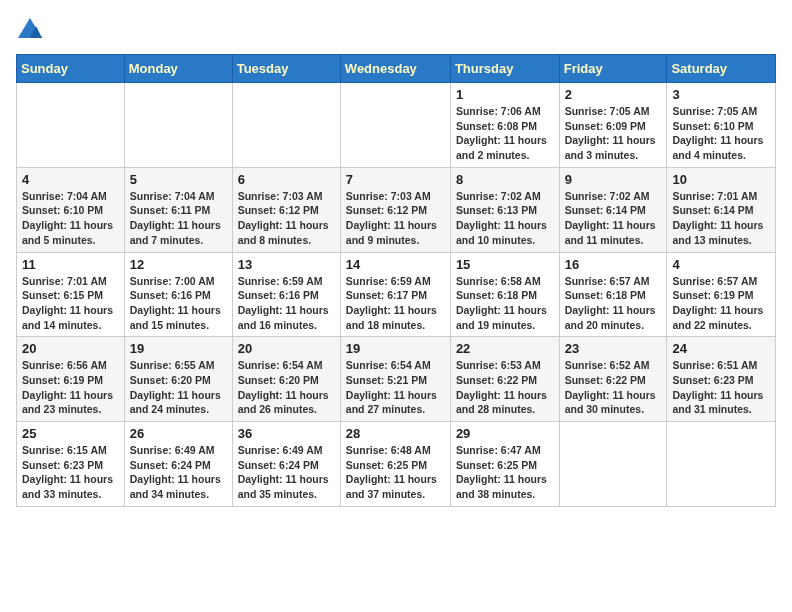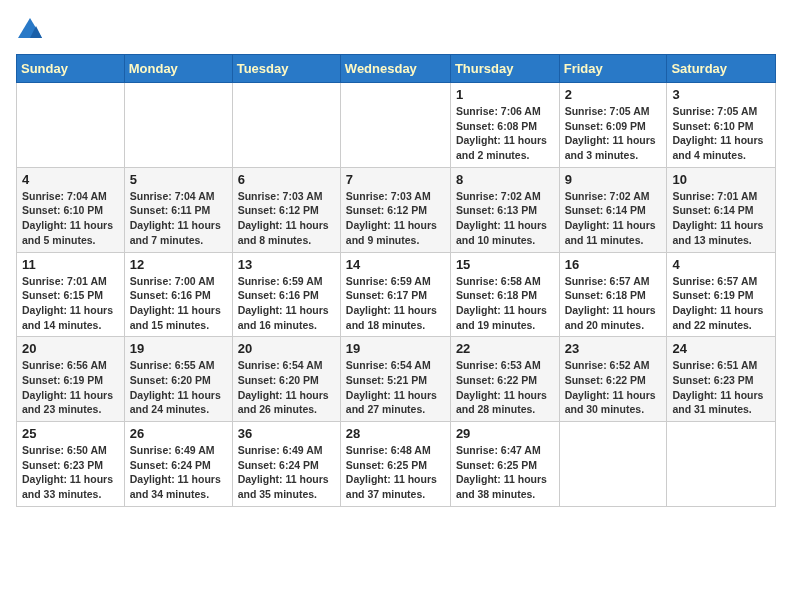--- a/index.html
+++ b/index.html
@@ -294,21 +294,21 @@
           <span class="day-number">24</span>
           <div class="day-info">Sunrise: 6:51 AM
 Sunset: 6:23 PM
 Daylight: 11 hours
 and 31 minutes.</div>
         </td>
       </tr>
       <tr>
         <td>
           <span class="day-number">25</span>
-          <div class="day-info">Sunrise: 6:50 AM
+          <div class="day-info">Sunrise: 6:15 AM
 Sunset: 6:23 PM
 Daylight: 11 hours
 and 33 minutes.</div>
         </td>
         <td>
           <span class="day-number">26</span>
           <div class="day-info">Sunrise: 6:49 AM
 Sunset: 6:24 PM
 Daylight: 11 hours
 and 34 minutes.</div>

